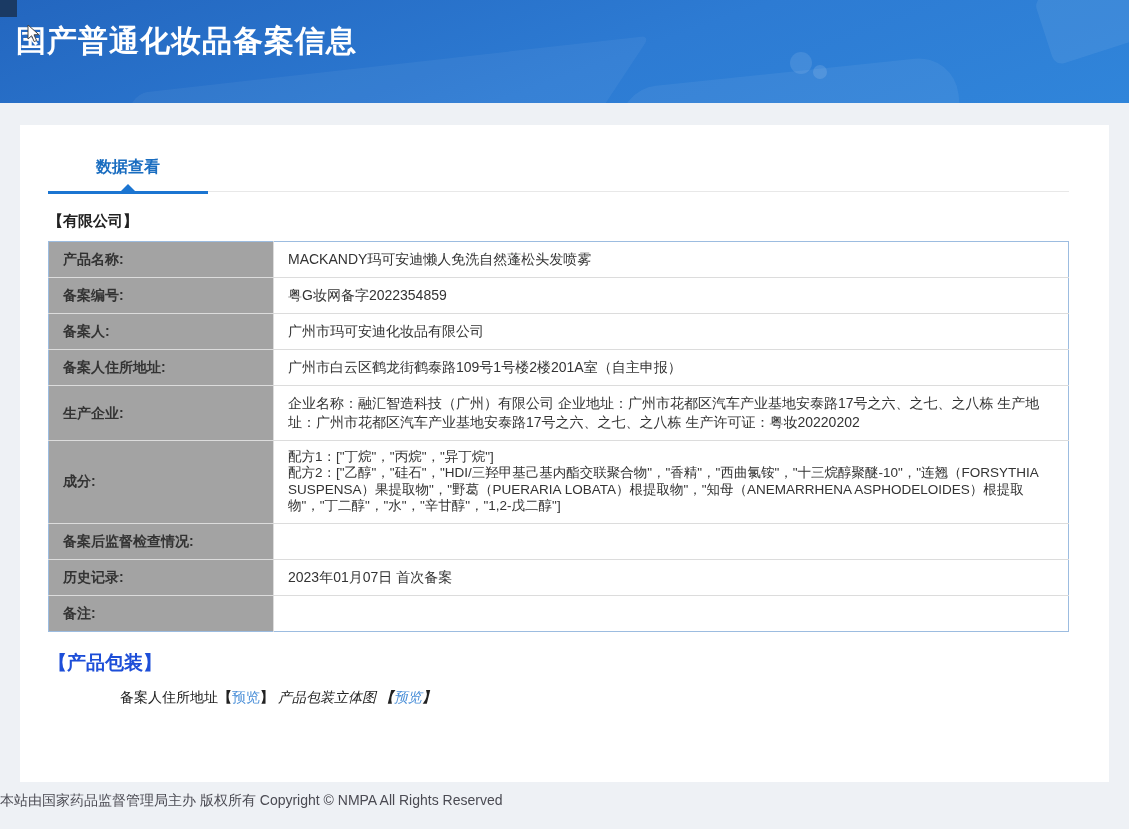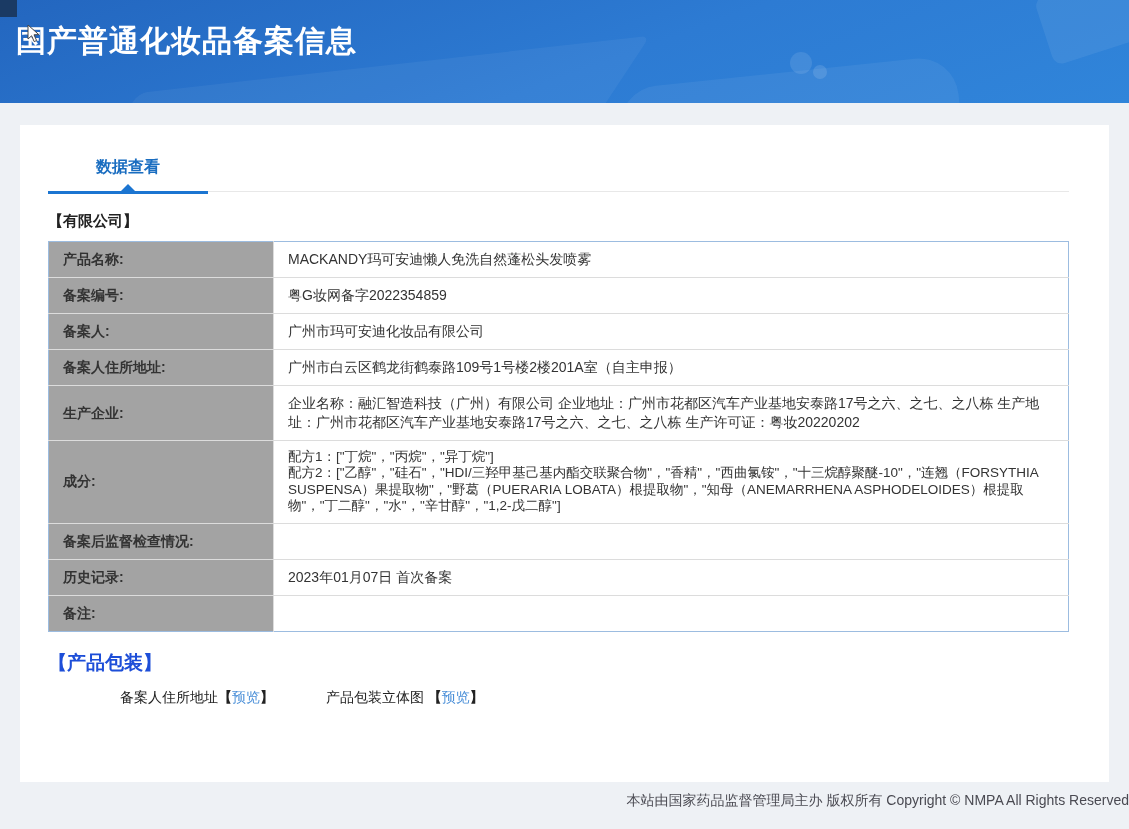--- a/index.html
+++ b/index.html
@@ -64,30 +64,30 @@
   td.row-label{
     background:#a3a3a3;width:196px;font-weight:bold;color:#333;
     border-right:1px solid #dcdcdc;
   }
   td.row-value{white-space:pre-line;word-break:break-word;}
   td.row-value.compact{font-size:13.5px;line-height:1.22;}
   
   .pkg-title{font-size:19px;font-weight:bold;color:#1d4ed8;margin:18px 0 13px;}
   .pkg-line{margin-left:72px;font-size:14px;color:#222;}
   .pkg-item{display:inline-block;}
-  .pkg-item + .pkg-item{margin-left:48px;}
+  .pkg-item + .pkg-item{font-style:italic;}
   .bracket{color:#222;font-weight:bold;}
   .link{color:#4a8fd8;cursor:pointer;text-decoration:none;}
   .std-line{margin-top:21px;font-size:14px;}
   .inline-title{font-weight:bold;color:#222;}
   .std-line .link,.eff-line .link{margin-left:10px;}
   
   .page-footer{
     height:47px;box-sizing:border-box;padding-top:10px;
-    text-align:right;font-size:14px;color:#4a4a52;
+    text-align:left;font-size:14px;color:#4a4a52;
     background:#eef1f5;
   }
 </style>
 </head>
 <body>
 
 <div class="page-header">
   <div class="deco deco-a"></div>
   <div class="deco deco-b"></div>
   <div class="deco deco-c"></div>

